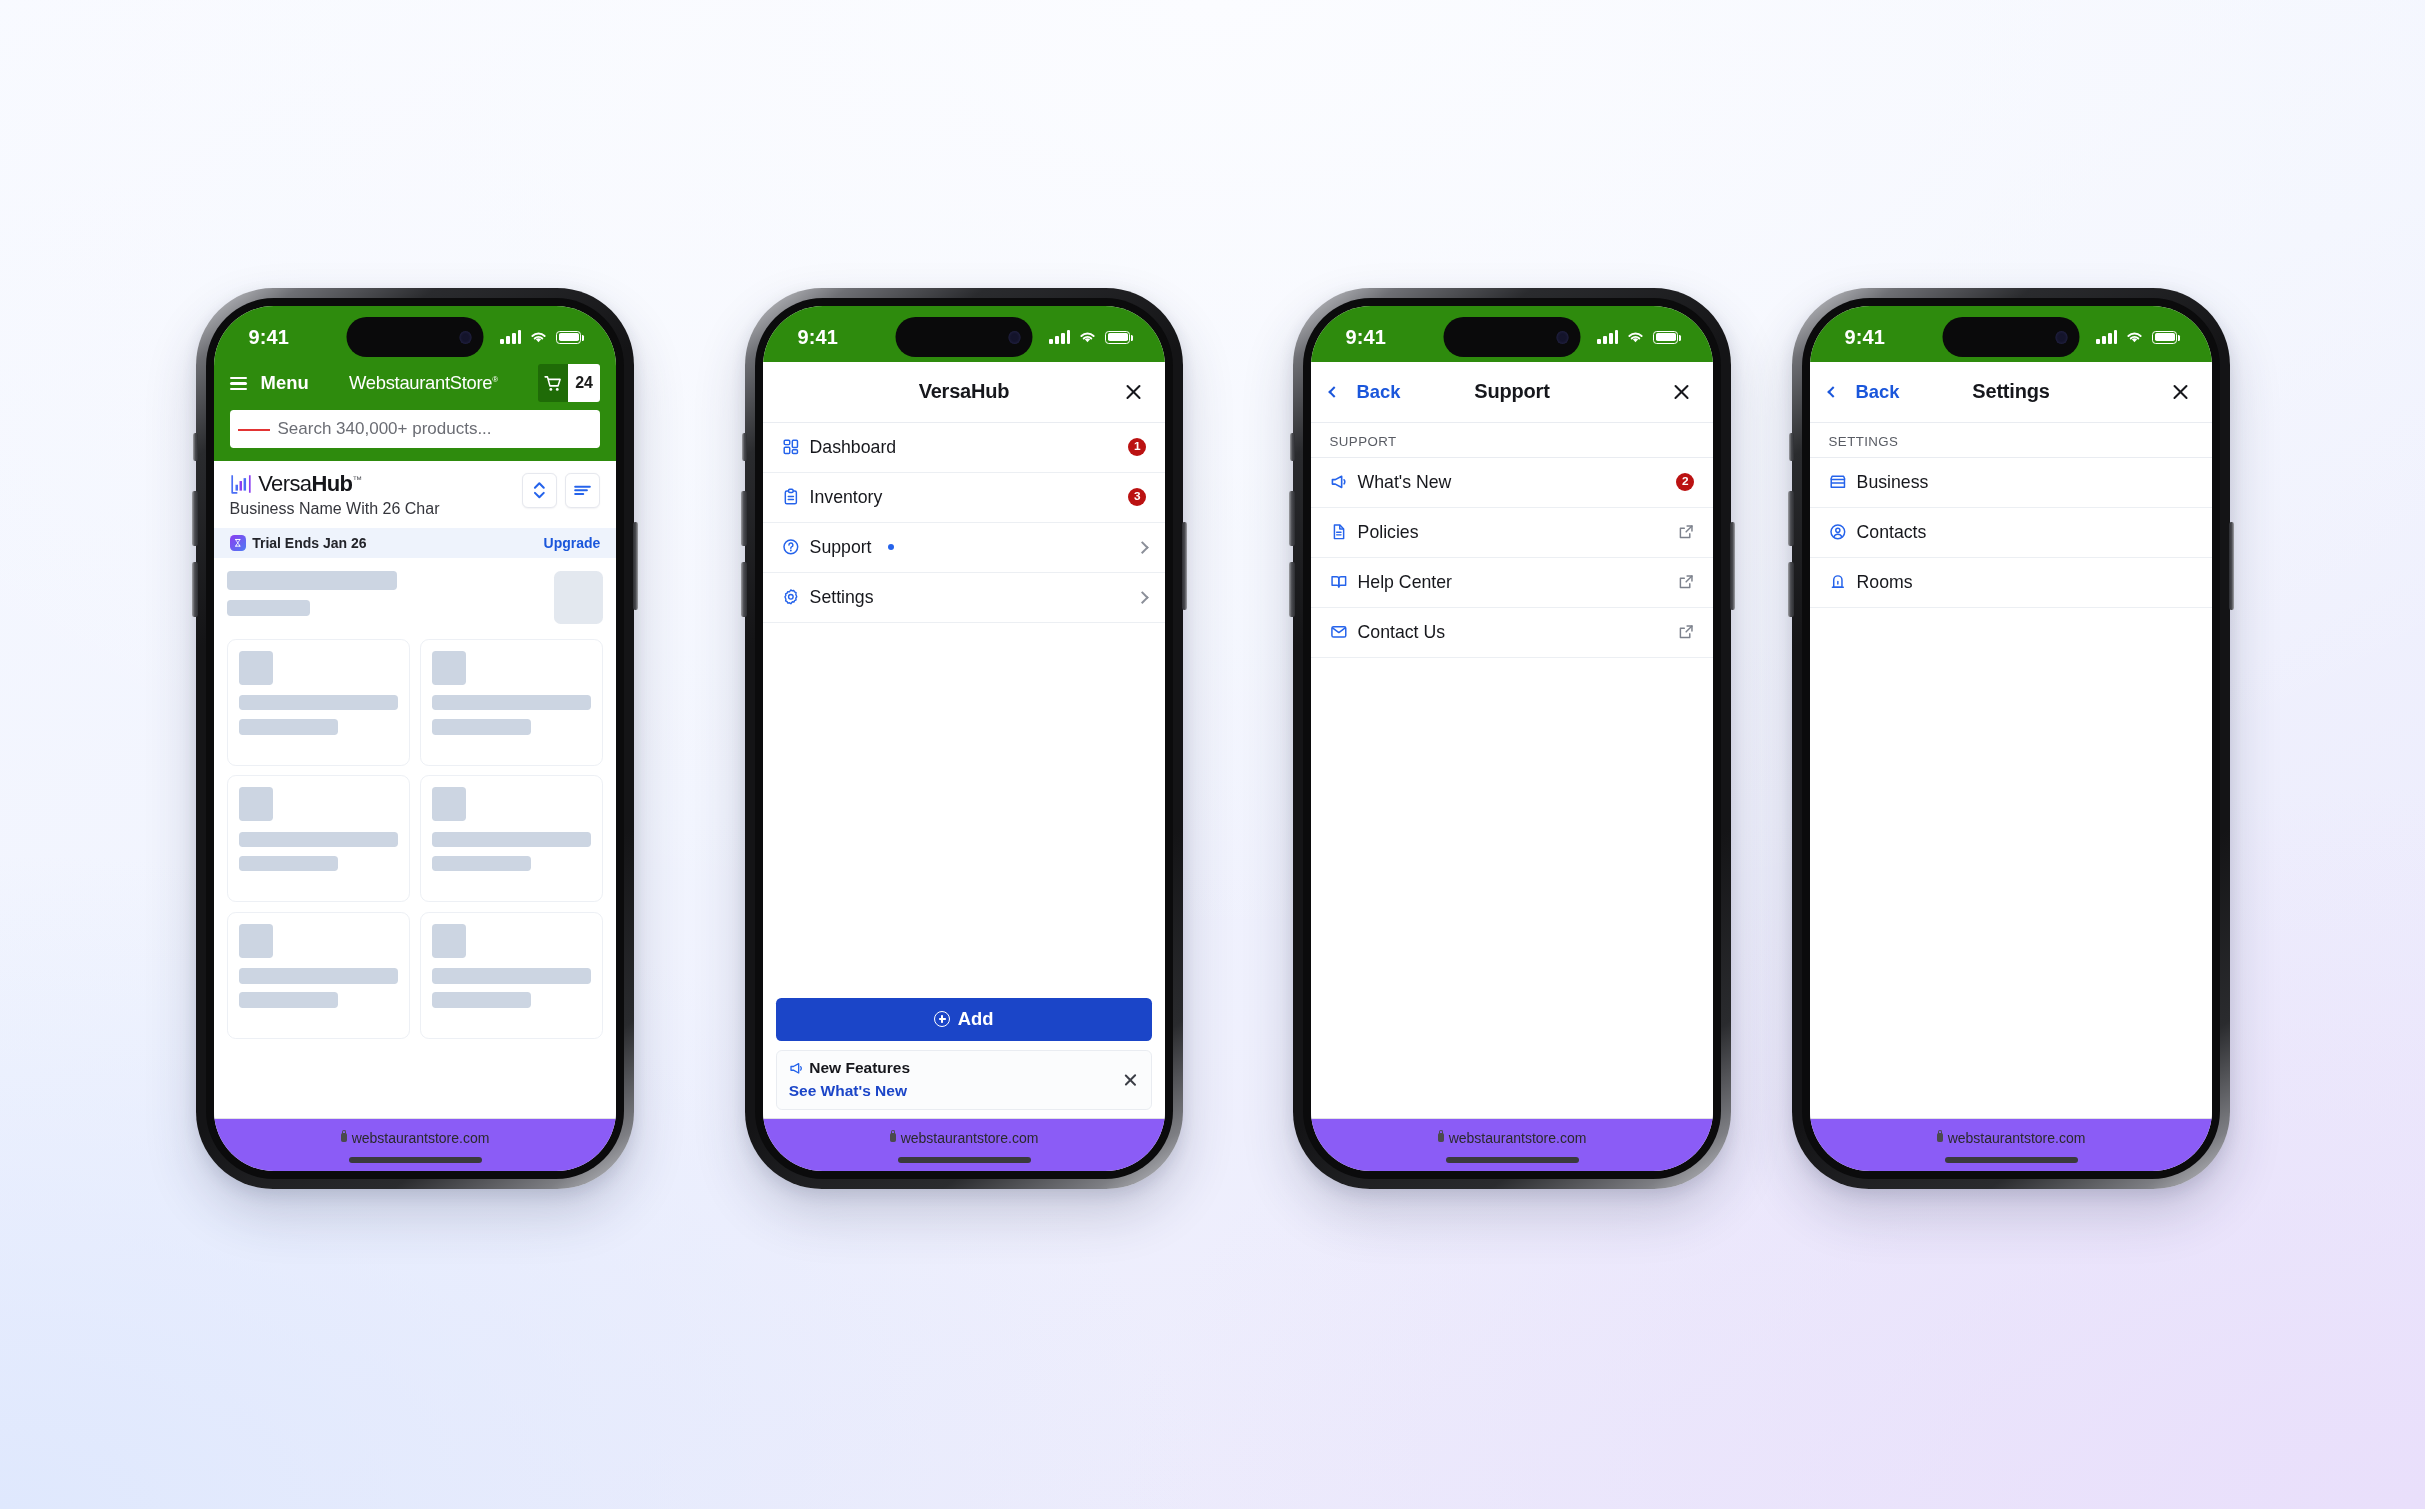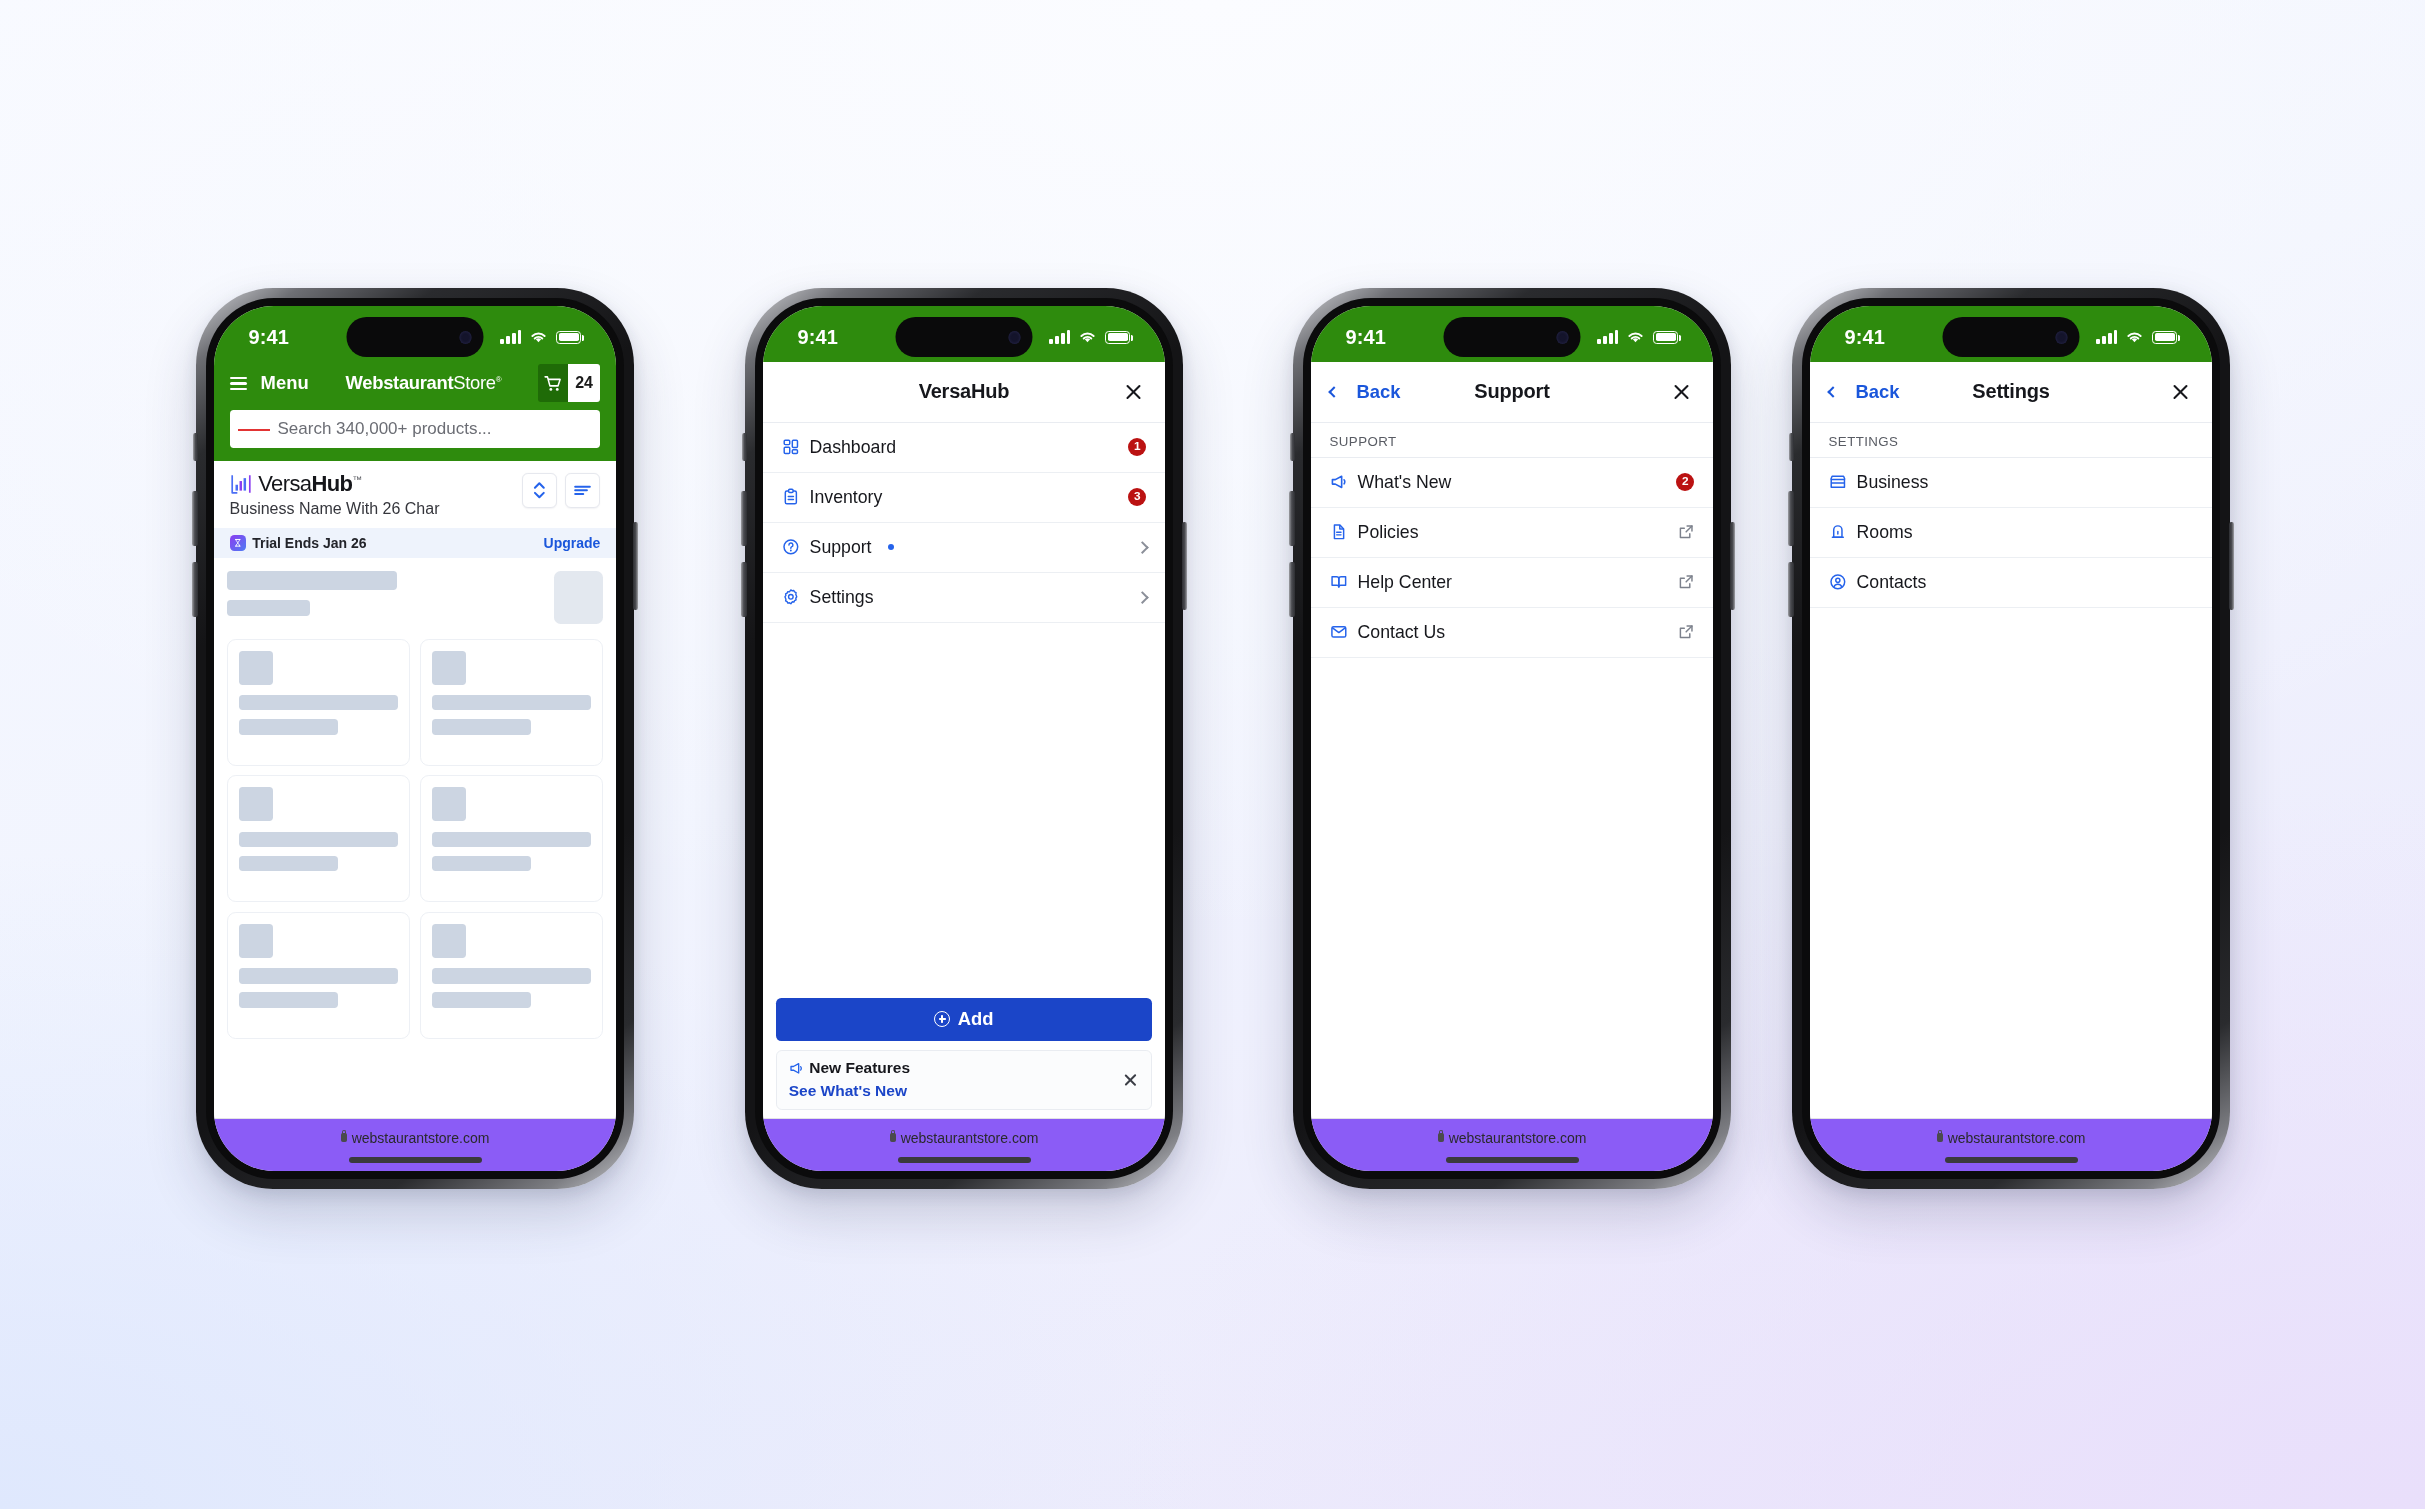--- a/index.html
+++ b/index.html
@@ -98,21 +98,21 @@
   .batt::after { content:''; position:absolute; right:-3.7px; top:3.7px; width:1.9px; height:5.2px; background:#fff; border-radius:0 1.5px 1.5px 0; }
   .batt i { position:absolute; inset:1.6px; background:#fff; border-radius:1.8px; display:block; }
 
   
   .appbar { background: var(--accent,#2e8b0d); padding: 2.9px 16px 13.3px; }
   .appbar-row { display: flex; align-items: center; height: 38px; }
   .menu-btn { display:flex; align-items:center; gap:14px; color:#fff; font-size:18.4px; font-weight:700; }
   .hamburger { display:flex; flex-direction:column; gap:3.3px; }
   .hamburger span { display:block; width:17px; height:2.2px; background:#fff; border-radius:1.5px; }
   .brand { flex:1; text-align:center; color:#fff; font-size:18.4px; letter-spacing:-0.3px; white-space:nowrap; }
-  .brand b { font-weight:700;margin-top:40px; }
+  .brand b { font-weight:400;margin-top:40px; }
   .brand span.light { font-weight:400; }
   .brand sup { font-size:8px; vertical-align:super; }
   .cart {
     display:flex; align-items:center; height:38px; border-radius:2.9px; overflow:hidden;
     background:#1f6b07;
   }
   .cart-ico { width:29.5px; display:flex; align-items:center; justify-content:center; }
   .cart-count { background:#fff; color:#1b1b1b; font-size:16px; font-weight:700; padding:0 7.4px; height:100%; display:flex; align-items:center; min-width:29.5px; justify-content:center; }
   .searchbar {
     margin-top: 7.4px; height: 38px; background:#fff; border-radius:3.7px;
@@ -676,34 +676,34 @@
               <svg class="ico" width="17.7" height="17.7" viewBox="0 0 24 24">
                 <path d="M3 8.8h18v10.4H3z" stroke="#2563eb" stroke-width="2" fill="none" stroke-linejoin="round"></path>
                 <path d="M2.4 8.8 4.2 4.4h15.6l1.8 4.4" stroke="#2563eb" stroke-width="2" fill="none" stroke-linejoin="round"></path>
                 <path d="M3 13.6h18" stroke="#2563eb" stroke-width="2"></path>
               </svg>
               <span class="label">Business</span>
             </div>
 
             <div class="mrow">
               <svg class="ico" width="17.7" height="17.7" viewBox="0 0 24 24">
+                <circle cx="12" cy="12" r="9.3" stroke="#2563eb" stroke-width="2" fill="none"></circle>
+                <circle cx="12" cy="10" r="2.8" stroke="#2563eb" stroke-width="2" fill="none"></circle>
+                <path d="M6.6 19c1-2.4 3-3.7 5.4-3.7s4.4 1.3 5.4 3.7" stroke="#2563eb" stroke-width="2" fill="none" stroke-linecap="round"></path>
+              </svg>
+              <span class="label">Contacts</span>
+            </div>
+
+            <div class="mrow">
+              <svg class="ico" width="17.7" height="17.7" viewBox="0 0 24 24">
                 <path d="M6.4 9.5a5.6 5.6 0 0 1 11.2 0v9.8H6.4z" stroke="#2563eb" stroke-width="2" fill="none" stroke-linejoin="round"></path>
                 <path d="M4.6 19.3h14.8" stroke="#2563eb" stroke-width="2" stroke-linecap="round"></path>
                 <path d="M12 11.6v3.4" stroke="#2563eb" stroke-width="2" stroke-linecap="round"></path>
               </svg>
               <span class="label">Rooms</span>
-            </div>
-
-            <div class="mrow">
-              <svg class="ico" width="17.7" height="17.7" viewBox="0 0 24 24">
-                <circle cx="12" cy="12" r="9.3" stroke="#2563eb" stroke-width="2" fill="none"></circle>
-                <circle cx="12" cy="10" r="2.8" stroke="#2563eb" stroke-width="2" fill="none"></circle>
-                <path d="M6.6 19c1-2.4 3-3.7 5.4-3.7s4.4 1.3 5.4 3.7" stroke="#2563eb" stroke-width="2" fill="none" stroke-linecap="round"></path>
-              </svg>
-              <span class="label">Contacts</span>
             </div>
           </div>
         </div>
 
         <div class="safari">
           <div class="safari-url">
             <span class="lock"></span>
             <span>webstaurantstore.com</span>
           </div>
           <div class="home-ind"></div>

